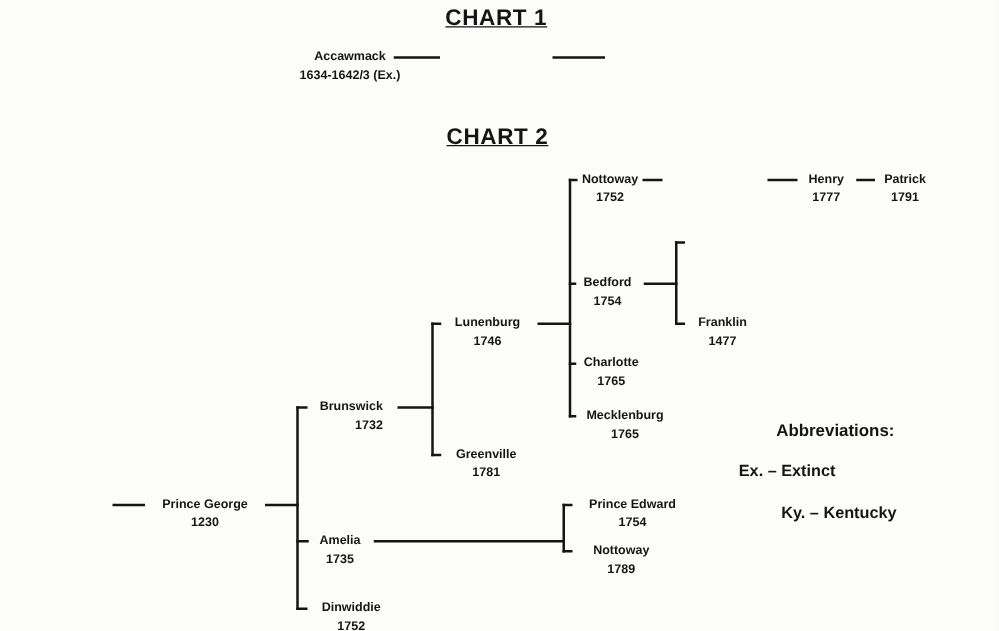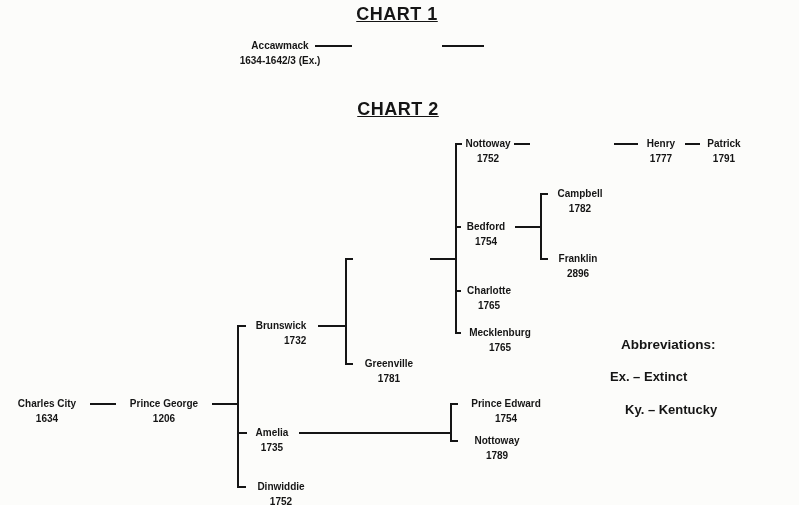--- a/index.html
+++ b/index.html
@@ -34,28 +34,24 @@
 
   <div class="node" style="left:280px; top:38px;">
     <div>Accawmack</div>
     <div>1634-1642/3 (Ex.)</div>
   </div>
   <div class="hl" style="left:315px; top:45px; width:37px;"></div>
   <div class="hl" style="left:442px; top:45px; width:42px;"></div>
 
   <div class="chart-title" style="left:398px; top:99px;">CHART 2</div>
 
-  <div class="node" style="left:47px; top:396px;">
-    <div>Charles City</div>
-    <div>1634</div>
-  </div>
   <div class="hl" style="left:90px; top:403px; width:26px;"></div>
   <div class="node" style="left:164px; top:396px;">
     <div>Prince George</div>
-    <div>1206</div>
+    <div>1230</div>
   </div>
 
   <div class="hl" style="left:212px; top:403px; width:27px;"></div>
   <div class="vl" style="left:237px; top:325px; height:163px;"></div>
   <div class="hl" style="left:237px; top:325px; width:9px;"></div>
   <div class="hl" style="left:237px; top:432px; width:10px;"></div>
   <div class="hl" style="left:237px; top:486px; width:9px;"></div>
 
   <div class="node" style="left:281px; top:318px;text-align:right;">
     <div>Brunswick</div>
@@ -68,20 +64,24 @@
   <div class="node" style="left:281px; top:479px;">
     <div>Dinwiddie</div>
     <div>1752</div>
   </div>
 
   <div class="hl" style="left:318px; top:325px; width:29px;"></div>
   <div class="vl" style="left:345px; top:258px; height:107px;"></div>
   <div class="hl" style="left:345px; top:258px; width:8px;"></div>
   <div class="hl" style="left:345px; top:363px; width:8px;"></div>
 
+  <div class="node" style="left:390px; top:251px;">
+    <div>Lunenburg</div>
+    <div>1746</div>
+  </div>
   <div class="node" style="left:389px; top:356px;">
     <div>Greenville</div>
     <div>1781</div>
   </div>
 
   <div class="hl" style="left:430px; top:258px; width:27px;"></div>
   <div class="vl" style="left:455px; top:143px; height:191px;"></div>
   <div class="hl" style="left:455px; top:143px; width:7px;"></div>
   <div class="hl" style="left:455px; top:226px; width:6px;"></div>
   <div class="hl" style="left:455px; top:290px; width:6px;"></div>
@@ -114,40 +114,36 @@
   <div class="node" style="left:724px; top:136px;">
     <div>Patrick</div>
     <div>1791</div>
   </div>
 
   <div class="hl" style="left:515px; top:226px; width:27px;"></div>
   <div class="vl" style="left:540px; top:193px; height:67px;"></div>
   <div class="hl" style="left:540px; top:193px; width:8px;"></div>
   <div class="hl" style="left:540px; top:258px; width:8px;"></div>
 
-  <div class="node" style="left:580px; top:186px;">
-    <div>Campbell</div>
-    <div>1782</div>
-  </div>
   <div class="node" style="left:578px; top:251px;">
     <div>Franklin</div>
-    <div>2896</div>
+    <div>1477</div>
   </div>
 
   <div class="hl" style="left:299px; top:432px; width:153px;"></div>
   <div class="vl" style="left:450px; top:403px; height:39px;"></div>
   <div class="hl" style="left:450px; top:403px; width:8px;"></div>
   <div class="hl" style="left:450px; top:440px; width:8px;"></div>
 
   <div class="node" style="left:506px; top:396px;">
     <div>Prince Edward</div>
     <div>1754</div>
   </div>
   <div class="node" style="left:497px; top:433px;">
     <div>Nottoway</div>
     <div>1789</div>
   </div>
 
   <div class="abbr-title" style="left:621px; top:337px;">Abbreviations:</div>
-  <div class="abbr-item" style="left:610px; top:369px;text-align:center;">Ex. – Extinct</div>
+  <div class="abbr-item" style="left:591px; top:369px;text-align:center;">Ex. – Extinct</div>
   <div class="abbr-item" style="left:625px; top:402px;">Ky. – Kentucky</div>
 
 </div>
 
 </body></html>

